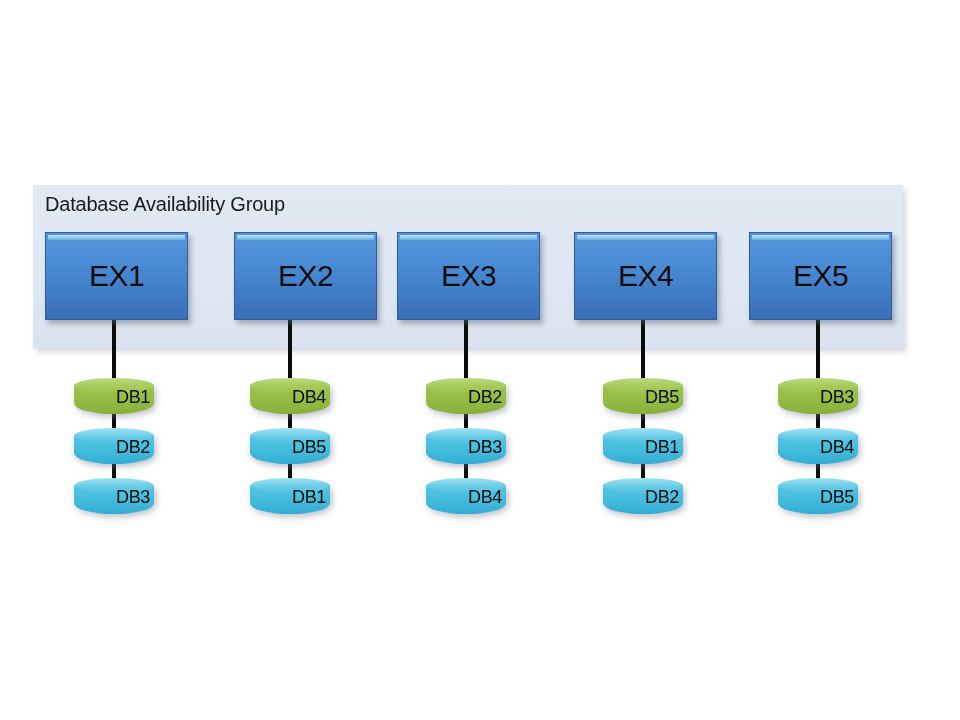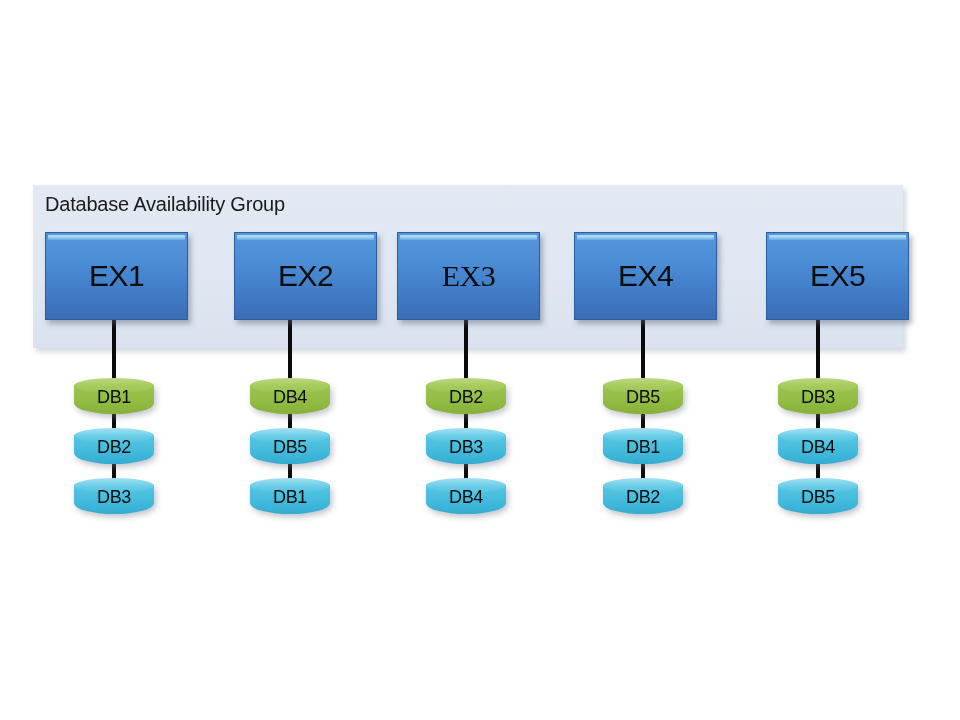--- a/index.html
+++ b/index.html
@@ -79,20 +79,21 @@
     position: absolute;
     width: 4px;
     background: #0a0a0a;
   }
 
   
   .cyl {
     position: absolute;
     width: 80px;
     height: 40px;
+    padding-left: 38px;
   }
   .cyl .body {
     position: absolute;
     left: 0; top: 7px;
     width: 80px;
     height: 29px;
     border-radius: 0 0 40px 40px / 0 0 11px 11px;
     filter: drop-shadow(2px 3px 3px rgba(110,120,135,0.45));
   }
   .cyl .top {
@@ -169,21 +170,21 @@
         <div class="body"></div>
         <div class="top"></div>
         <div class="label">DB5</div>
       </div>
       <div class="cyl blue" style="left: 250px; top: 478px;">
         <div class="body"></div>
         <div class="top"></div>
         <div class="label">DB1</div>
       </div>
       <div class="connector" style="left: 464px; top: 318px; height: 170px;"></div>
-      <div class="ex-box" style="left: 397px; font-family: Liberation Serif, serif;">
+      <div class="ex-box" style="left: 397px;">
         <div class="ex-label">EX3</div>
       </div>
       <div class="cyl green" style="left: 426px; top: 378px;">
         <div class="body"></div>
         <div class="top"></div>
         <div class="label">DB2</div>
       </div>
       <div class="cyl blue" style="left: 426px; top: 428px;">
         <div class="body"></div>
         <div class="top"></div>
@@ -207,21 +208,21 @@
         <div class="body"></div>
         <div class="top"></div>
         <div class="label">DB1</div>
       </div>
       <div class="cyl blue" style="left: 603px; top: 478px;">
         <div class="body"></div>
         <div class="top"></div>
         <div class="label">DB2</div>
       </div>
       <div class="connector" style="left: 816px; top: 318px; height: 170px;"></div>
-      <div class="ex-box" style="left: 749px; margin-left: 17px;">
+      <div class="ex-box" style="left: 749px;">
         <div class="ex-label">EX5</div>
       </div>
       <div class="cyl green" style="left: 778px; top: 378px;">
         <div class="body"></div>
         <div class="top"></div>
         <div class="label">DB3</div>
       </div>
       <div class="cyl blue" style="left: 778px; top: 428px;">
         <div class="body"></div>
         <div class="top"></div>

